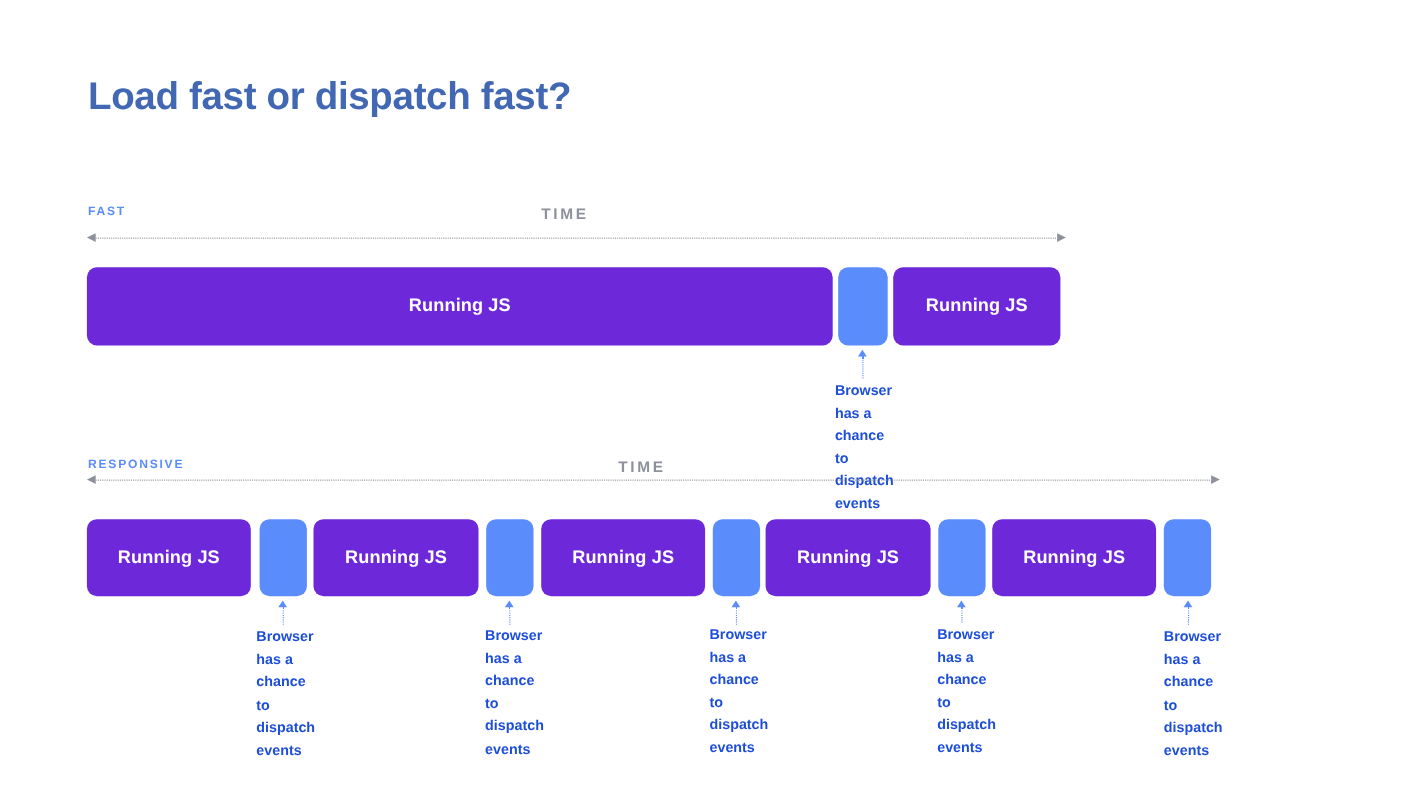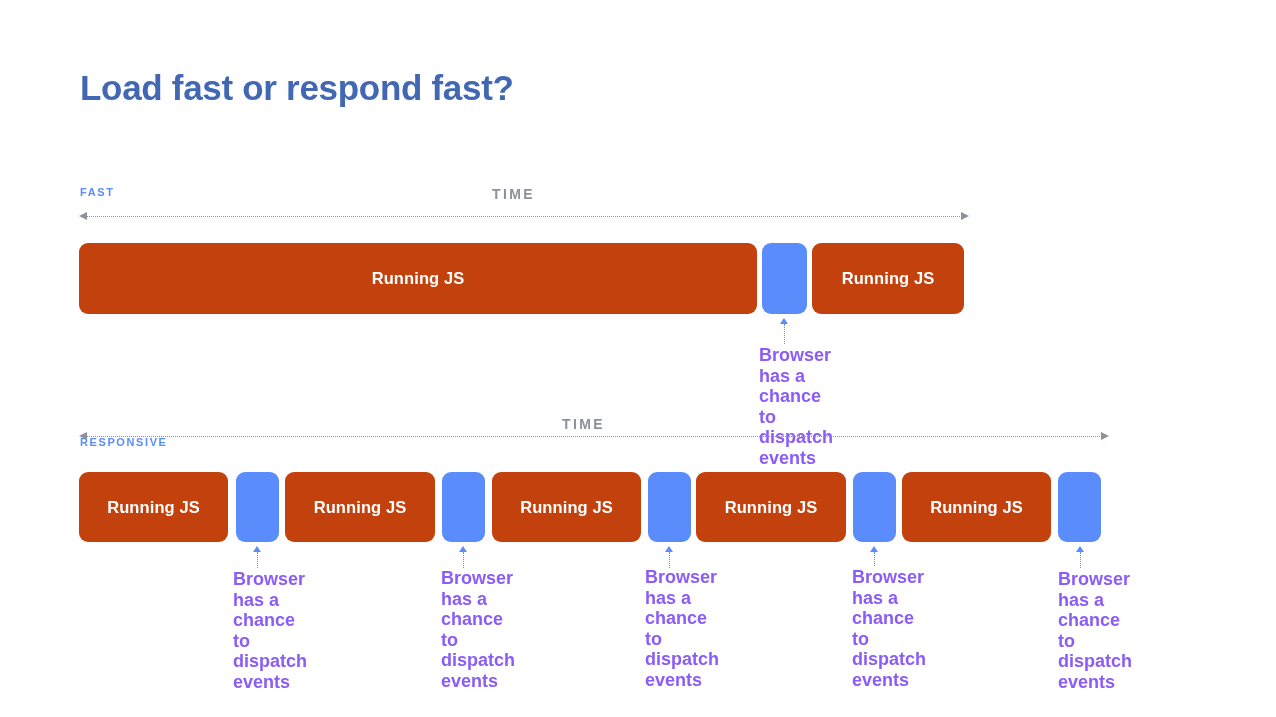--- a/index.html
+++ b/index.html
@@ -93,21 +93,21 @@
   .track { position: absolute; }
   .block {
     position: absolute;
     border-radius: 9px;
     display: flex;
     align-items: center;
     justify-content: center;
     box-sizing: border-box;
   }
   .block.js {
-    background: #c2410c;
+    background: #6d28d9;
     color: #ffffff;
     font-size: 16.5px;
     font-weight: 700;
     letter-spacing: 0.1px;
   }
   .block.gap {
     background: #5b8cfb;
   }
 
   
@@ -122,33 +122,33 @@
     position: absolute;
     left: -3.6px;
     width: 0;
     height: 0;
     border-left: 4.2px solid transparent;
     border-right: 4.2px solid transparent;
     border-bottom: 6px solid #5b8cfb;
   }
   .callout-text {
     position: absolute;
-    font-size: 18px;
+    font-size: 13px;
     font-weight: 700;
     line-height: 20.5px;
-    color: #8b5cf6;
+    color: #1d4ed8;
     white-space: pre-line;
   }
 </style>
 </head>
 <body>
 
 <div id="slide">
 
-  <div class="slide-title">Load fast or respond fast?</div>
+  <div class="slide-title">Load fast or dispatch fast?</div>
 
   <div class="section" style="top:0;">
 
     <div class="section-label" style="left:80px; top:186px;">FAST</div>
 
     <div class="time-label" style="left:492px; top:186px;">TIME</div>
 
     <div class="axis" style="left:79px; top:212px; width:890px;">
       <span class="arrow-head left"></span>
       <span class="axis-line"></span>
@@ -167,21 +167,21 @@
       <span class="callout-tip" style="top:0;"></span>
       <span class="callout-stem" style="top:6px; height:20px;"></span>
       <span class="callout-text" style="left:-25px; top:27px;">Browser has a
 chance to
 dispatch events</span>
     </div>
   </div>
 
   <div class="section" style="top:0;">
 
-    <div class="section-label" style="left:80px; top:416px;margin-top:20px;">RESPONSIVE</div>
+    <div class="section-label" style="left:80px; top:416px;">RESPONSIVE</div>
 
     <div class="time-label" style="left:562px; top:416px;">TIME</div>
 
     <div class="axis" style="left:79px; top:432px; width:1030px;">
       <span class="arrow-head left"></span>
       <span class="axis-line"></span>
       <span class="arrow-head right"></span>
     </div>
 
     <div class="track">

